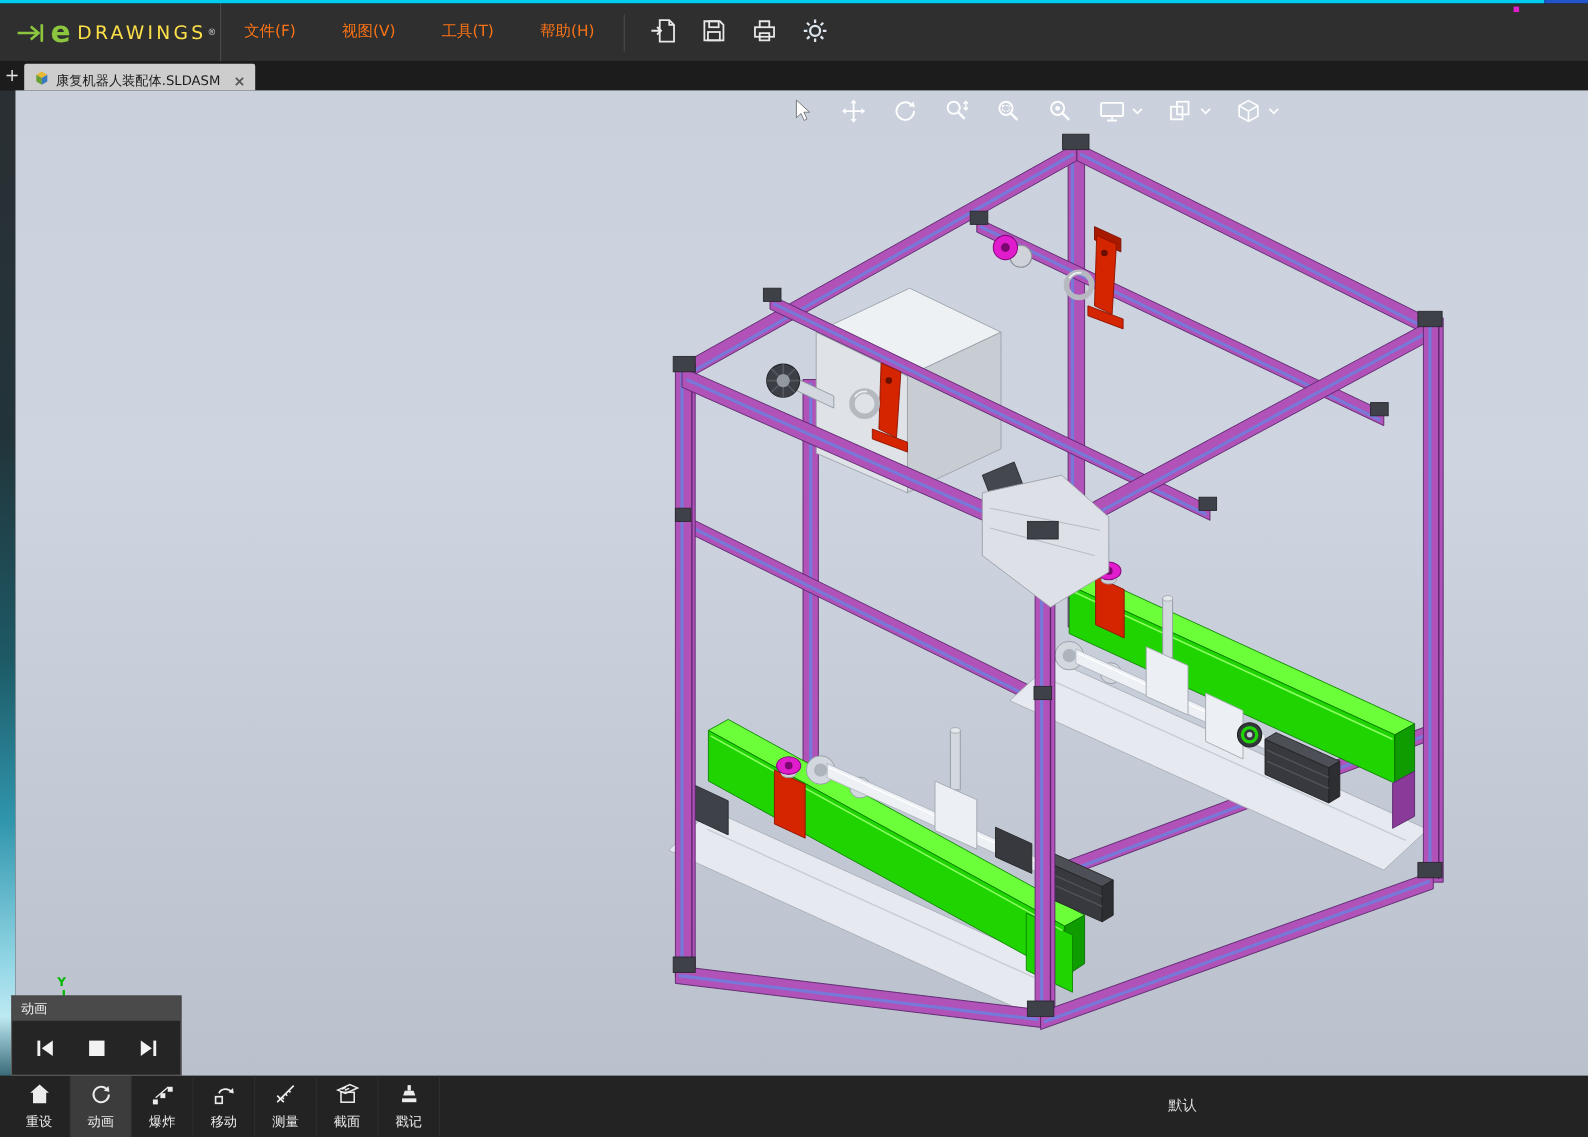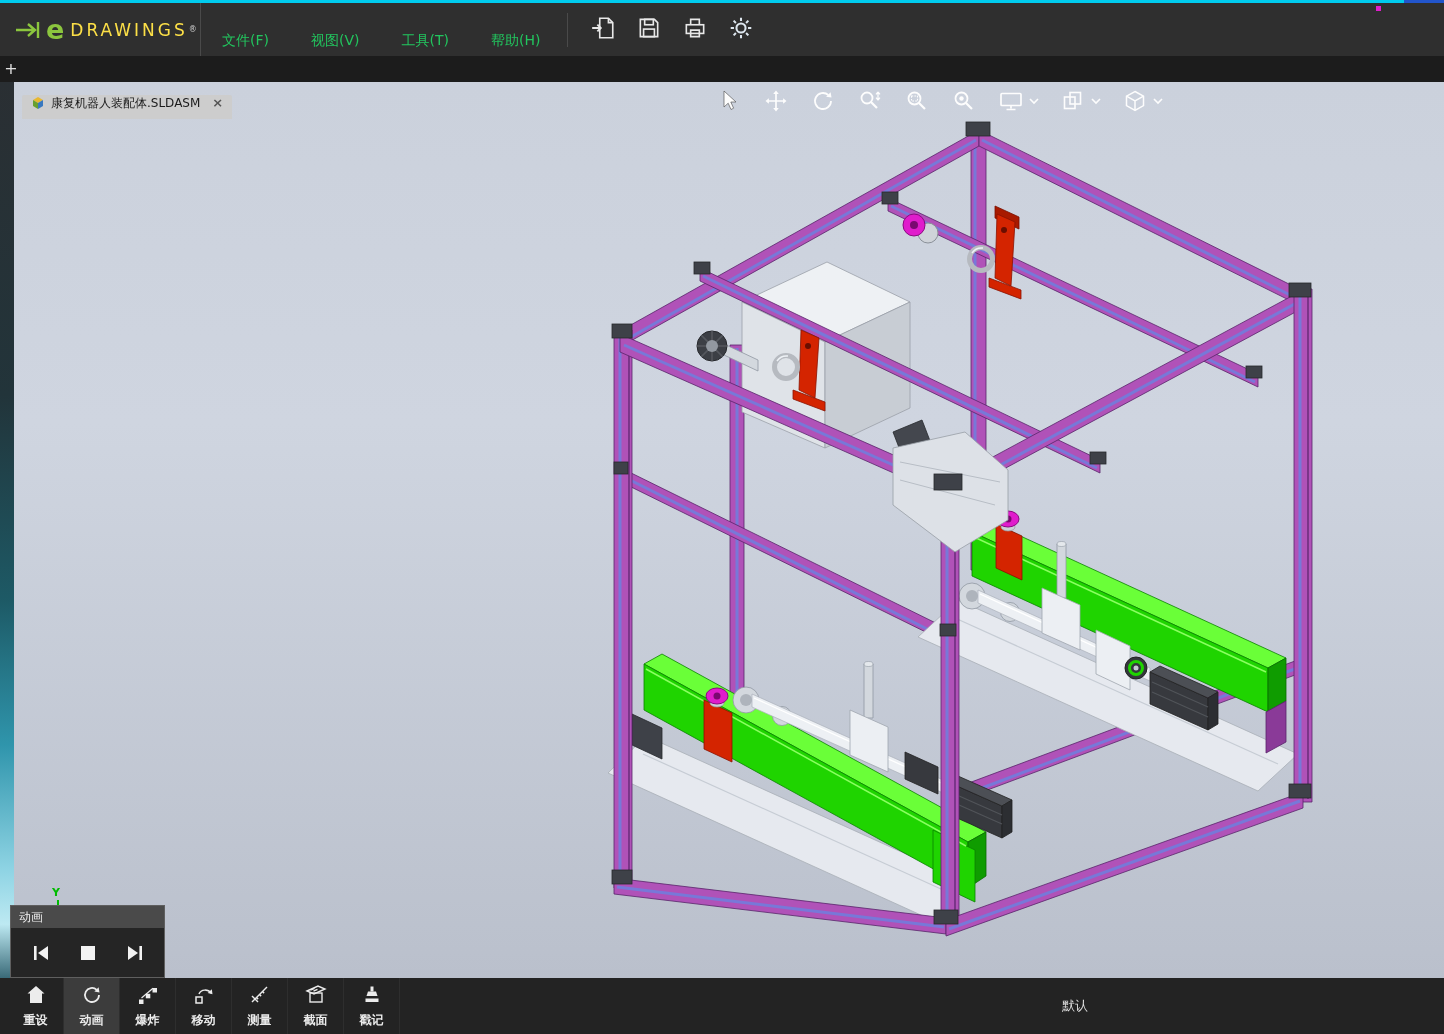--- a/index.html
+++ b/index.html
@@ -13,30 +13,30 @@
   
   .menubar{position:absolute;top:3px;left:0;width:1444px;height:53px;background:var(--menubar-bg,#2f2f2f);
     display:flex;align-items:center;z-index:40;}
   .logo{width:201px;height:100%;display:flex;align-items:center;padding-left:14px;box-sizing:border-box;
     border-right:1px solid #4a4a4a;}
   .logo-arrow{display:flex;align-items:center;margin-right:2px;}
   .logo-e{color:var(--logo-green,#8cc63e);font-size:27px;font-weight:bold;margin-right:6px;line-height:1;}
   .logo-text{color:#fde047;font-size:17px;letter-spacing:3px;}
   .logo-reg{color:#cfcfcf;font-size:8px;vertical-align:top;margin-left:1px;}
   .menus{display:flex;height:100%;}
-  .menu-item{color:#22c55e;font-size:14px;line-height:53px;padding:0 21px;cursor:default;margin-top:11px;}
+  .menu-item{color:#f97316;font-size:14px;line-height:53px;padding:0 21px;cursor:default;}
   .mb-sep{width:1px;height:34px;background:#4a4a4a;margin:0 6px;}
   .tools{display:flex;align-items:center;margin-left:6px;}
   .tool-btn{width:46px;height:53px;display:flex;align-items:center;justify-content:center;}
 
   
   .tabbar{position:absolute;top:56px;left:0;width:1444px;height:26px;background:var(--tabbar-bg,#1c1c1c);z-index:40;}
   .newtab{position:absolute;left:3px;top:3px;width:16px;height:20px;color:#e0e0e0;font-size:16px;text-align:center;line-height:20px;}
   .tab{position:absolute;left:22px;top:2px;height:24px;background:var(--tab-active-bg,#cdcdcd);
-    display:flex;align-items:flex-start;padding:0 9px;border-radius:2px 2px 0 0;margin-top:37px;}
+    display:flex;align-items:flex-end;padding:0 9px;border-radius:2px 2px 0 0;}
   .tab-title{color:#1a1a1a;font-size:12px;margin-left:6px;white-space:nowrap;}
   .tab-close{color:#555;font-size:13px;margin-left:12px;font-weight:bold;}
 
   
   .desktop-strip{position:absolute;top:82px;left:0;width:14px;height:896px;
     background:linear-gradient(180deg,#2a2f33 0%,#22343a 35%,#1d5a66 58%,#2f95ac 74%,#8fd4e4 88%,#bde9f2 94%,#3a6a78 100%);}
 
   
   .viewport{position:absolute;top:82px;left:14px;width:1430px;height:896px;
     background:linear-gradient(180deg,var(--viewport-top,#cbd1dc) 0%,#cfd5e0 38%,var(--viewport-bottom,#bac0cc) 100%);overflow:hidden;}
@@ -71,21 +71,21 @@
     border:1px solid #5f5f5f;box-sizing:border-box;z-index:45;}
   .anim-header{height:22px;background:var(--panel-header-bg,#4a4a4a);color:#eee;font-size:12px;
     line-height:22px;padding-left:8px;}
   .anim-body{height:49px;display:flex;align-items:center;justify-content:space-around;padding:0 6px;}
   .anim-btn{width:30px;height:30px;display:flex;align-items:center;justify-content:center;}
 
   
   .bottombar{position:absolute;bottom:0;left:0;width:1444px;height:56px;background:var(--bottombar-bg,#232323);
     display:flex;align-items:stretch;padding-left:8px;box-sizing:border-box;z-index:44;}
   .bb-item{width:55px;display:flex;flex-direction:column;align-items:center;justify-content:center;
-    gap:2px;color:#ececec;font-size:12px;border-right:1px solid #2e2e2e;font-weight:bold;}
+    gap:2px;color:#ececec;font-size:12px;border-right:1px solid #2e2e2e;}
   .bb-item.active{background:#3c3c3c;}
   .config-label{position:absolute;left:1062px;top:0;height:40px;line-height:56px;color:#dddddd;font-size:13px;}
 </style>
 </head>
 <body>
 
 <div class="top-edge"></div>
 <div class="top-edge-right"></div>
 <div class="magenta-dot"></div>
 

